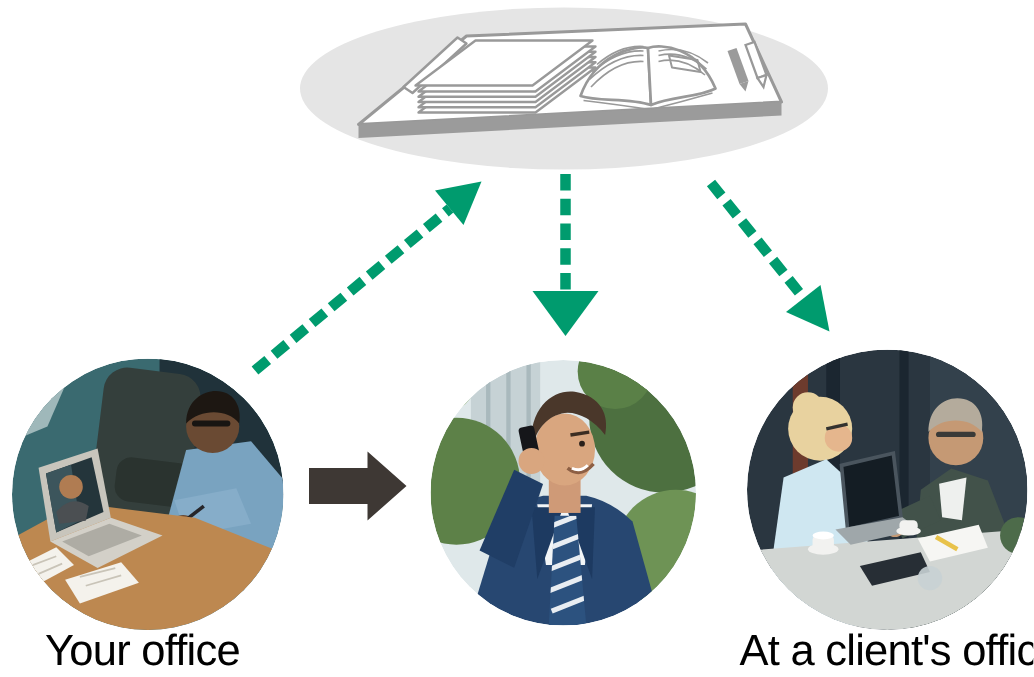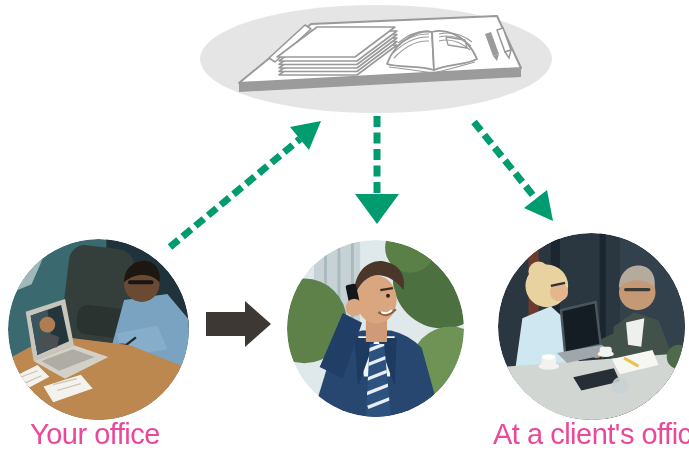--- a/index.html
+++ b/index.html
@@ -5,21 +5,21 @@
   html,body{margin:0;padding:0;background:#ffffff;}
   .stage{
     position:relative;width:689px;height:451px;overflow:hidden;
     background:#ffffff;font-family:"Liberation Sans",sans-serif;
   }
   .abs{position:absolute;}
   .photo{position:absolute;border-radius:50%;overflow:hidden;}
   .photo svg{display:block;width:100%;height:100%;}
   .node-label{
     position:absolute;font-size:29px;line-height:1;letter-spacing:-0.5px;
-    color:#ec4899;white-space:nowrap;
+    color:#000000;white-space:nowrap;
   }
 </style>
 </head>
 <body>
 
 <div class="stage">
 
   <svg class="abs" style="left:199px;top:4px;" width="354" height="111" viewBox="0 0 354 111" aria-hidden="true">
     <ellipse cx="177" cy="55" rx="176" ry="54" fill="#e5e5e5"></ellipse>
 

